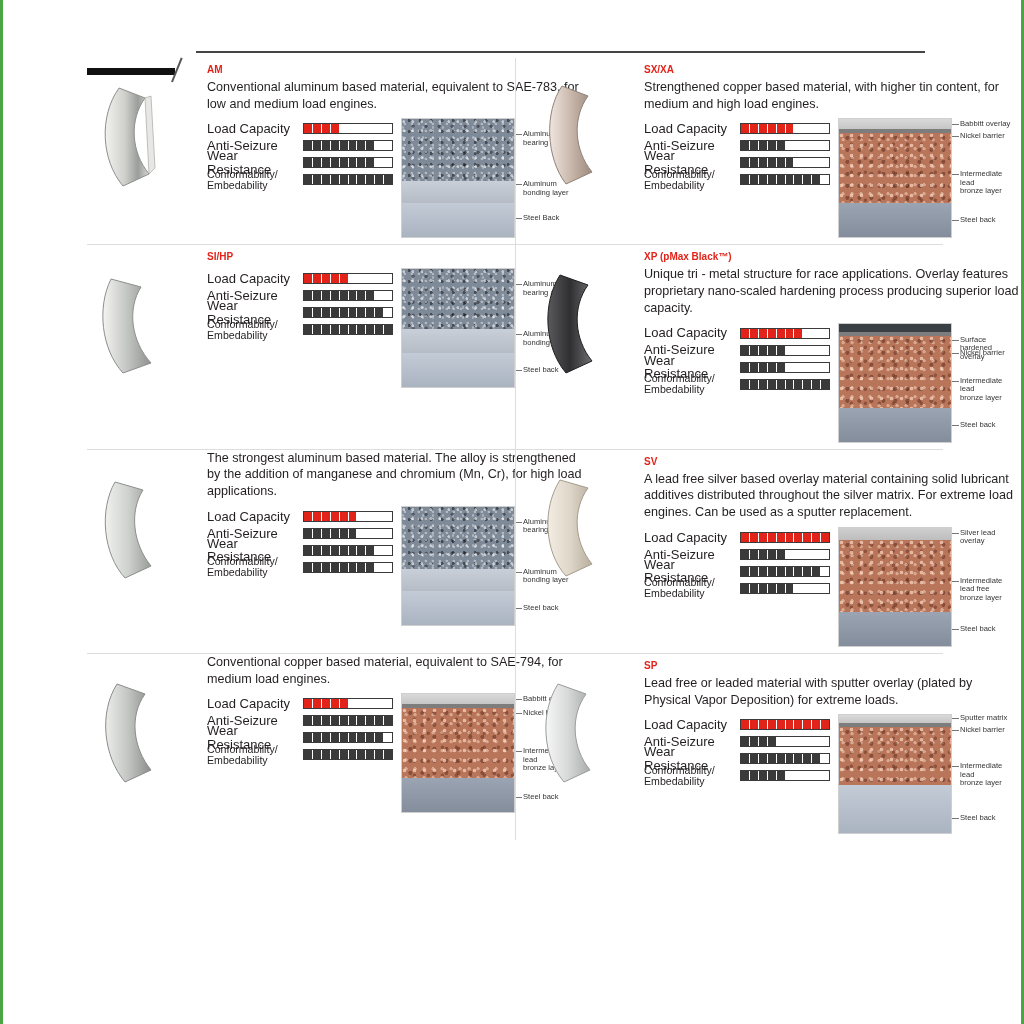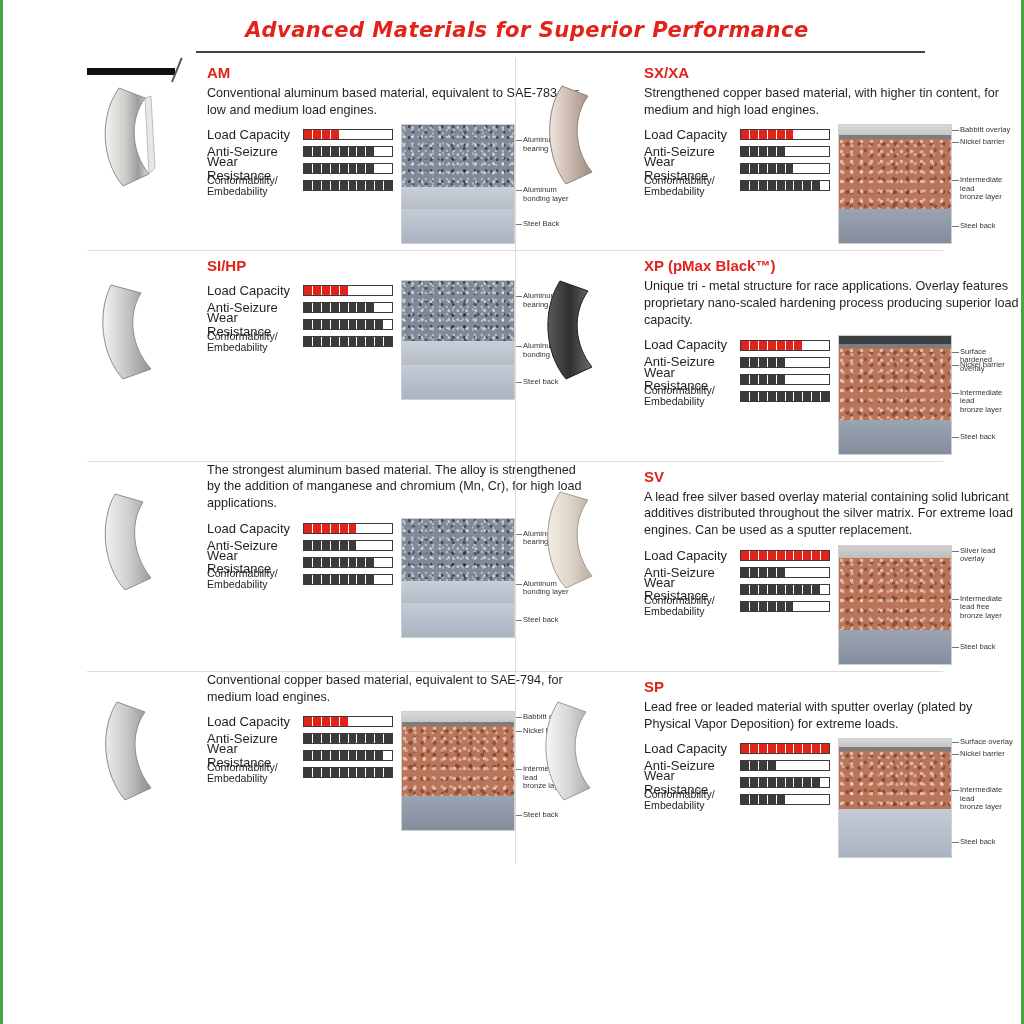--- a/index.html
+++ b/index.html
@@ -91,21 +91,21 @@
     position: relative;
   }
   .content-col {
     flex: 1 1 auto;
     padding-left: 4px;
     position: relative;
   }
 
   .mat-name {
     color: #e2231a;
-    font-size: 15px;
+    font-size: 10px;
     font-weight: bold;
     margin: 6px 0 4px 0;
     font-family: "Liberation Sans", sans-serif;
   }
   .mat-desc {
     font-size: 12.6px;
     line-height: 1.33;
     color: #231f20;
     margin: 0 0 4px 0;
     padding-right: 6px;
@@ -235,21 +235,20 @@
     width: 104px;
     height: 120px;
   }
   .shell svg { display: block; }
 </style>
 </head>
 <body>
 
 <div class="page">
 
-  <div class="page-title">Advanced Materials for Superior Performance</div>
   <div class="title-rule"></div>
   <div class="corner-mark">
     <div class="bar"></div>
     <div class="slash"></div>
   </div>
 
   <div class="grid">
 
     <div class="row">
 
@@ -1038,21 +1037,21 @@
                   </span>
               </div>
             </div>
             <div class="micro">
               <div class="layer tex-babbit" style="top:0;height:8px"></div>
               <div class="layer tex-nickel" style="top:8px;height:4px"></div>
               <div class="layer tex-copper" style="top:12px;height:58px"></div>
               <div class="layer tex-steel" style="top:70px;height:48px"></div>
             </div>
             <div class="callouts">
-              <div class="callout" style="top:0px">Surface overlay</div>
+              <div class="callout" style="top:0px">Sputter matrix</div>
               <div class="callout" style="top:12px">Nickel barrier</div>
               <div class="callout" style="top:48px">Intermediate
 lead
 bronze layer</div>
               <div class="callout" style="top:100px">Steel back</div>
             </div>
           </div>
         </div>
       </div>
     </div>

